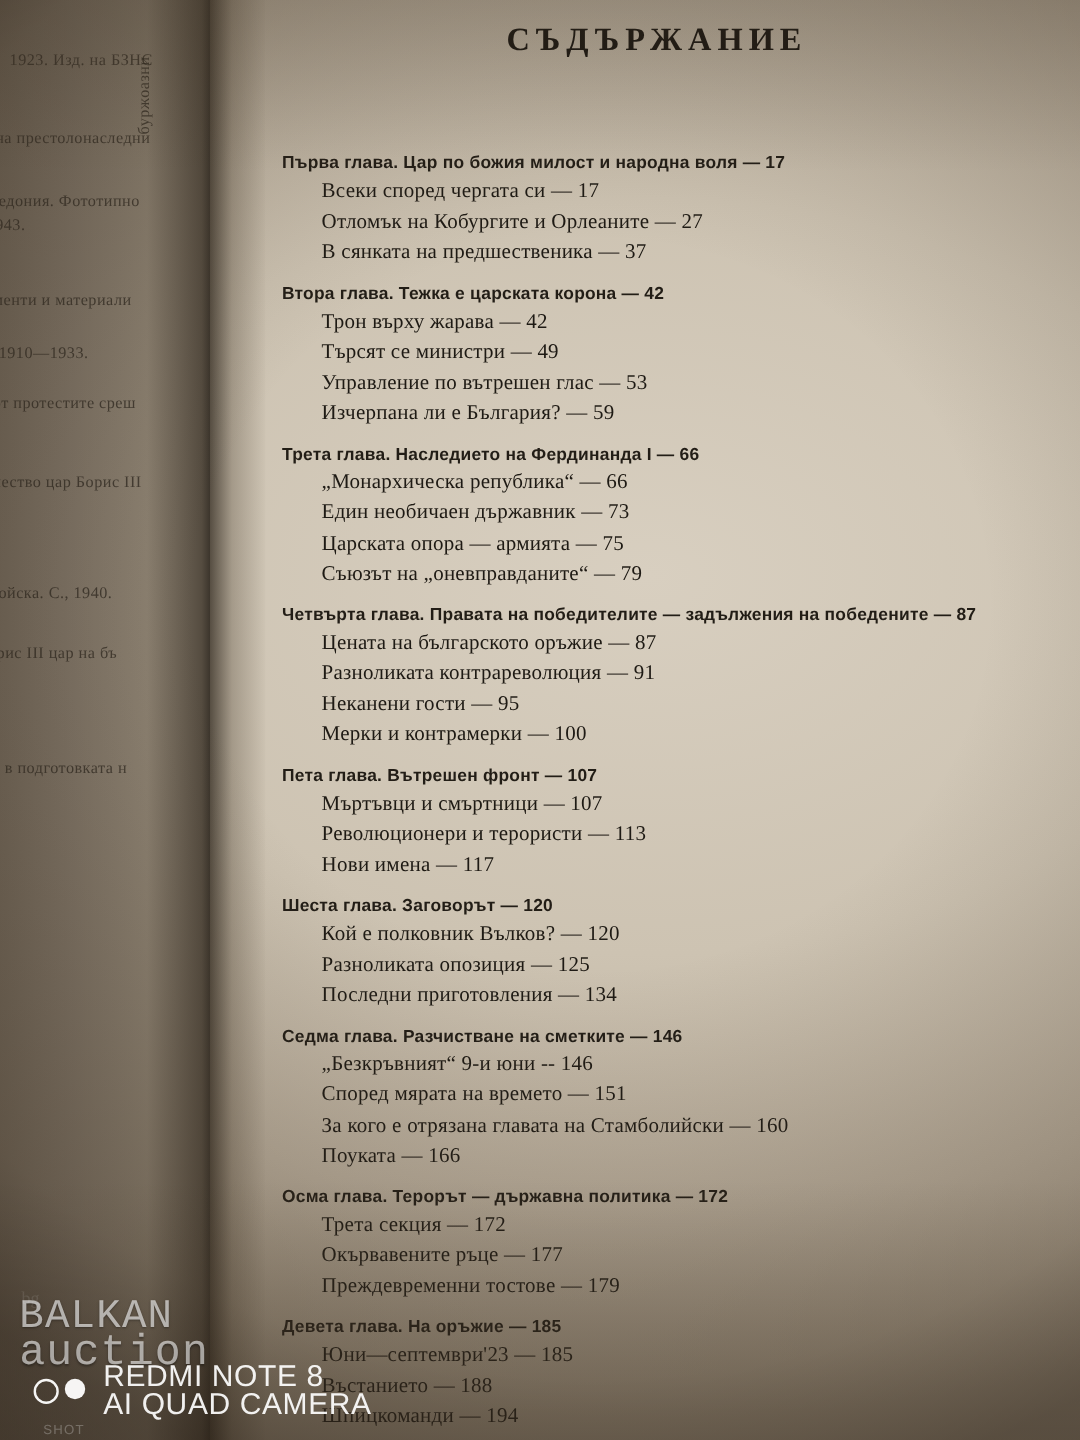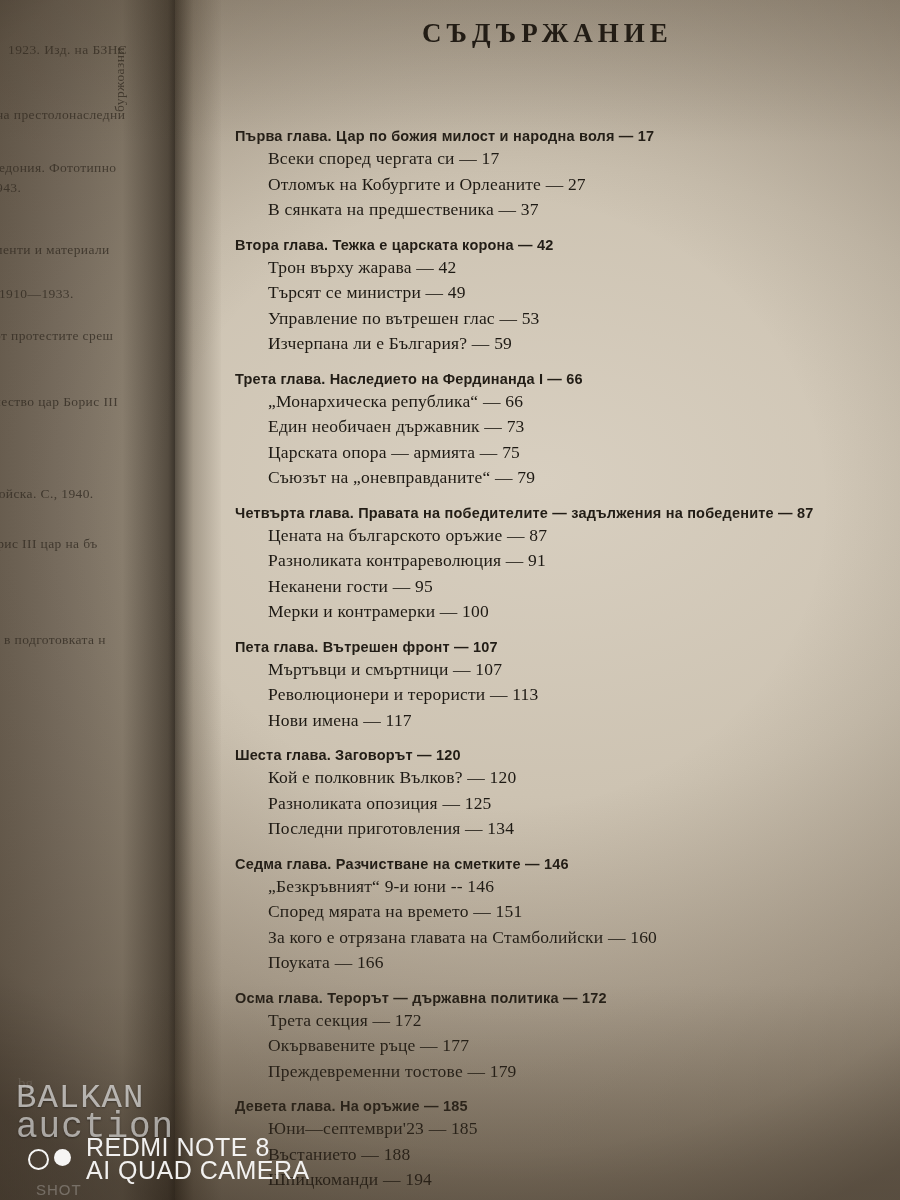--- a/index.html
+++ b/index.html
@@ -78,21 +78,21 @@
   }
   #cam-badge .dots{display:flex;margin-right:10px;}
   #cam-badge .dot{
     width:17px;height:17px;border-radius:50%;background:#fff;margin-right:5px;opacity:.95;
   }
   #cam-badge .dot.hollow{background:transparent;border:2px solid #fff;}
   #cam-badge .txt{font-size:25px;line-height:23px;letter-spacing:.5px;}
   #cam-badge .txt .l2{display:block;}
   #shutter{
     position:absolute;left:36px;bottom:2px;color:rgba(255,255,255,.25);
-    font-size:15px;font-family:"Liberation Sans", sans-serif;letter-spacing:1px;
+    font-size:11px;font-family:"Liberation Sans", sans-serif;letter-spacing:1px;
   }
 </style>
 </head>
 <body>
 
 <div id="page">
 
   <div id="left-page">
     <div class="ltext" style="left:110px;top:-8px;transform:rotate(-90deg) translateX(-120px);">буржоазни</div>
     <div class="ltext" style="left:8px;top:40px;">1923. Изд. на БЗНС</div>

